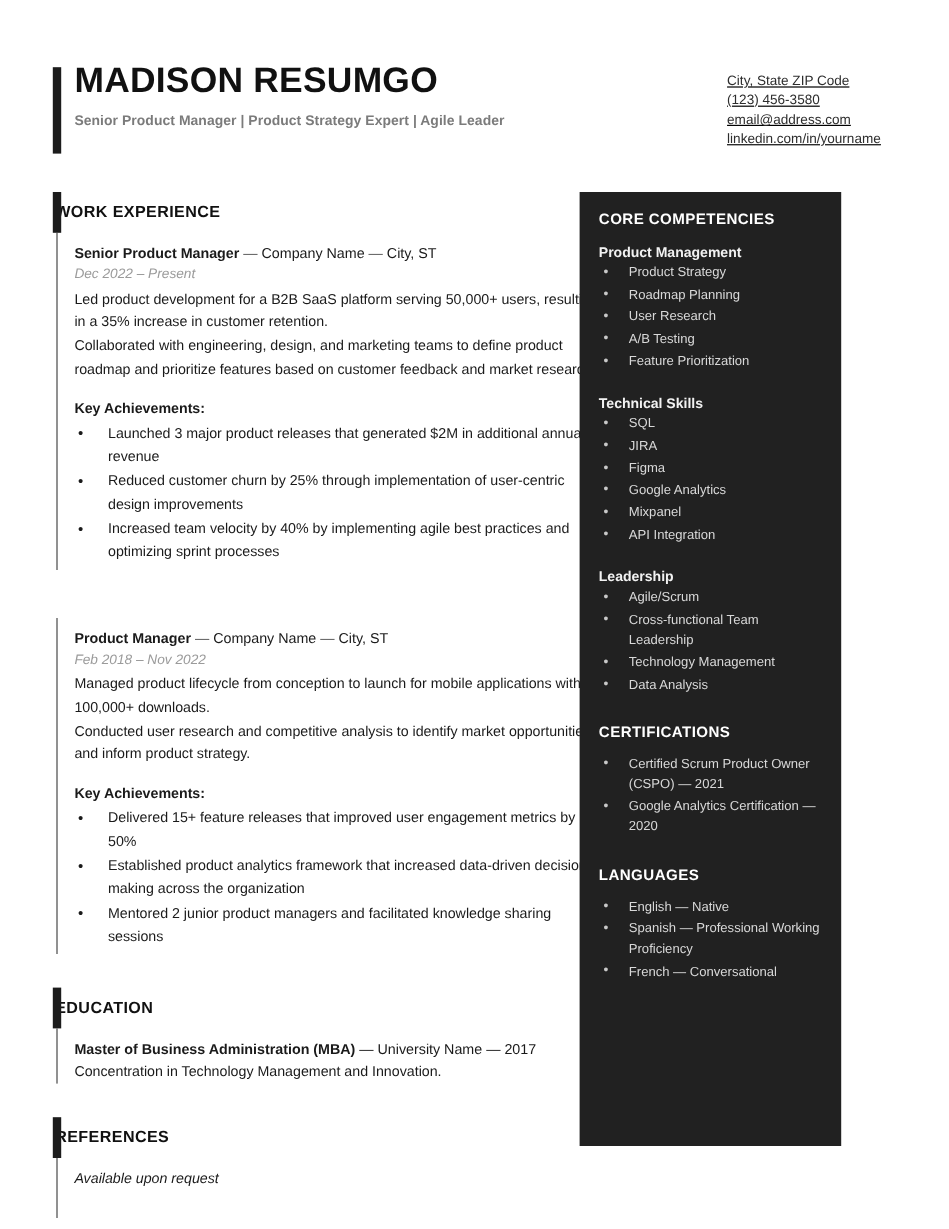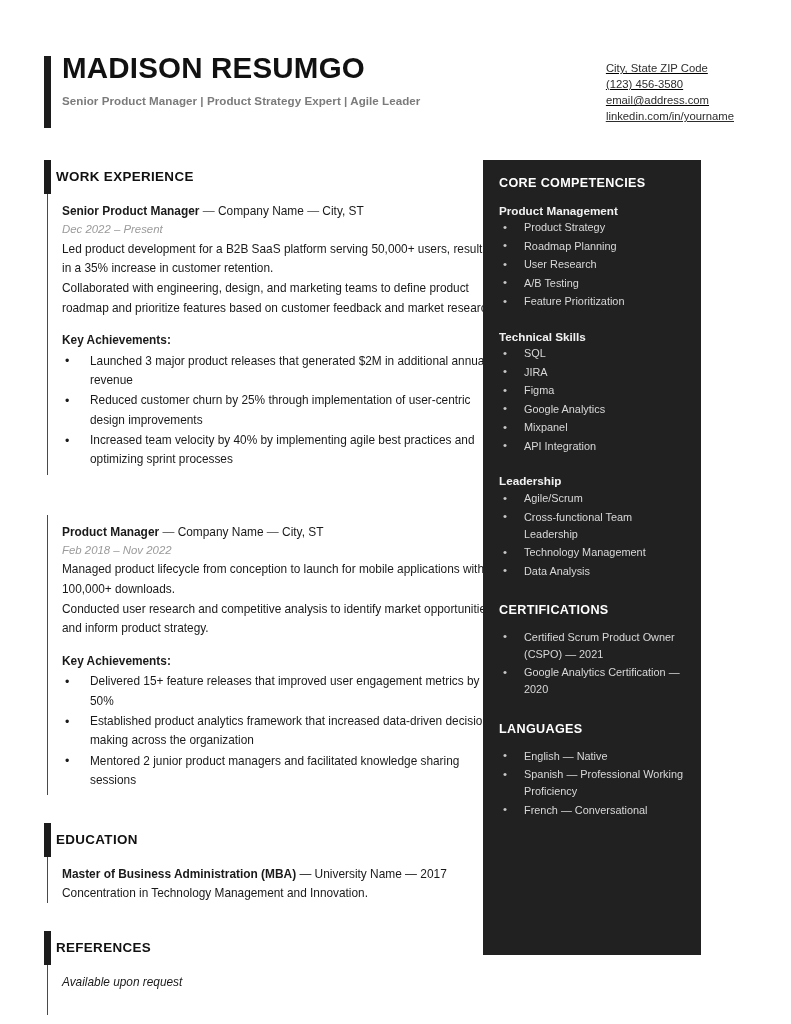--- a/index.html
+++ b/index.html
@@ -76,21 +76,21 @@
     position: absolute;
     left: 44px;
     top: 160px;
     width: 455px;
   }
 
   .section { position: relative; }
 
   .sec-head {
     position: relative;
-    padding-left: 12px;
+    padding-left: 2px;
     height: 34px;
   }
   .sec-head .bar {
     position: absolute;
     left: 0; top: 0;
     width: 7px; height: 34px;
     background: #1c1c1c;
   }
   .sec-head .txt {
     font-size: 13.4px;

